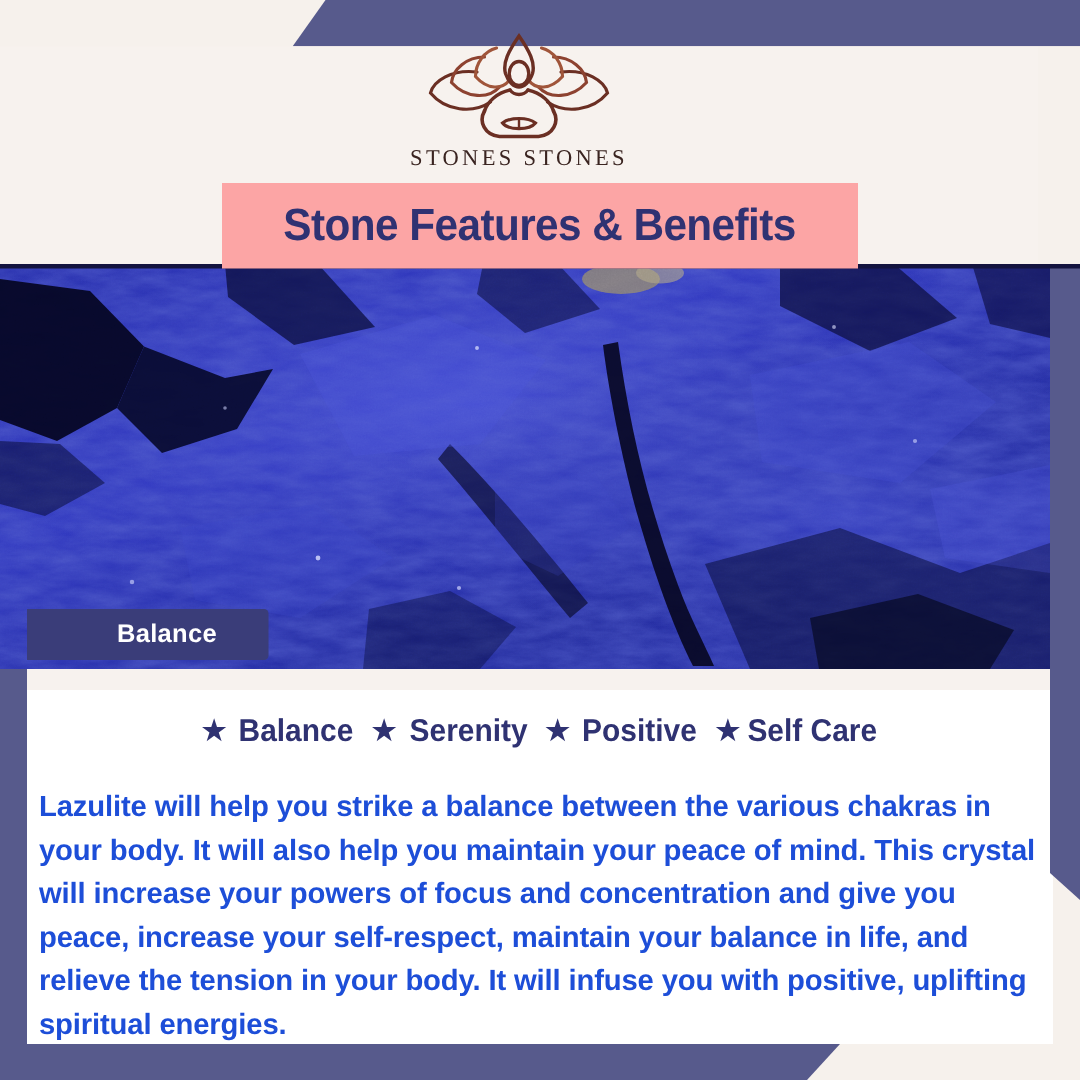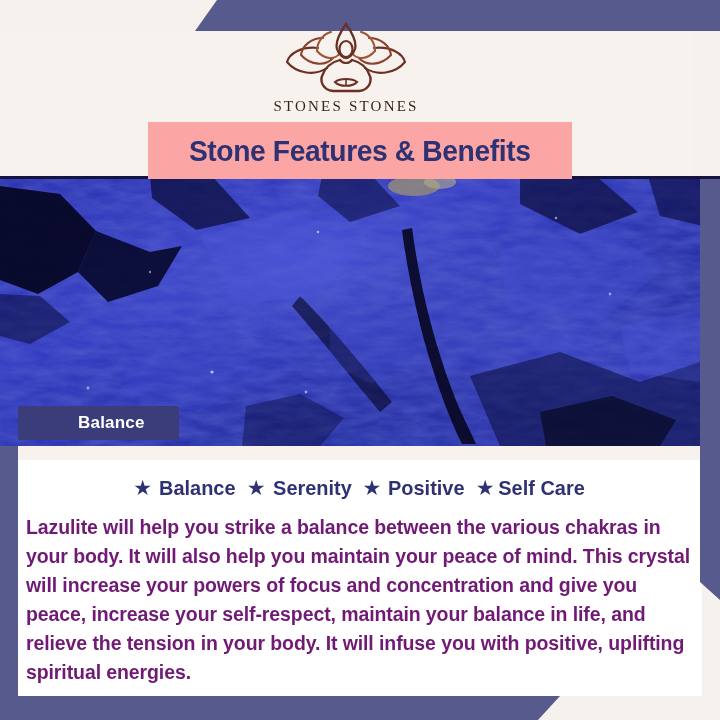--- a/index.html
+++ b/index.html
@@ -181,26 +181,26 @@
     font-size:21px;
     font-weight:bold;
     color:#2f3272;
     white-space:nowrap;
     transform:scaleX(0.95);
   }
 
   
   .body-copy {
     position:absolute;
-    left:26px; top:513px;
+    left:26px; top:524px;
     width:666px;
     font-family:"Liberation Sans Narrow","Liberation Sans", sans-serif;
     font-size:19.5px;
     line-height:29px;
-    color:#701a75;
+    color:#1d4ed8;
     font-weight:bold;
     letter-spacing:-0.1px;
     z-index:8;
   }
   .body-copy p { margin:0; }
 </style>
 </head>
 <body>
 
 <div id="poster">

